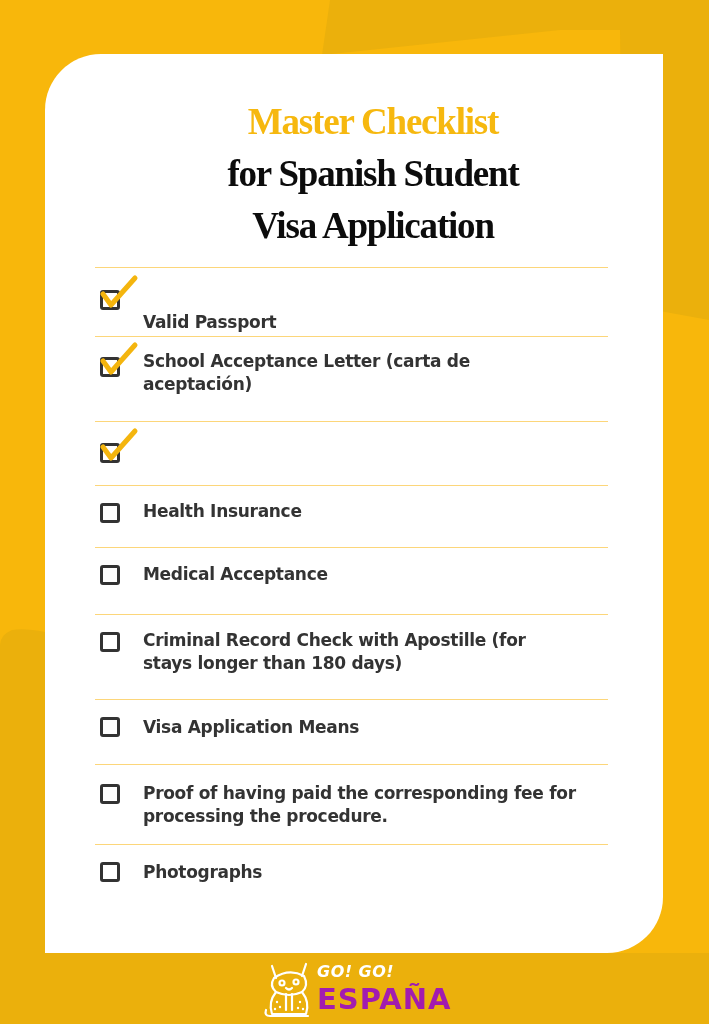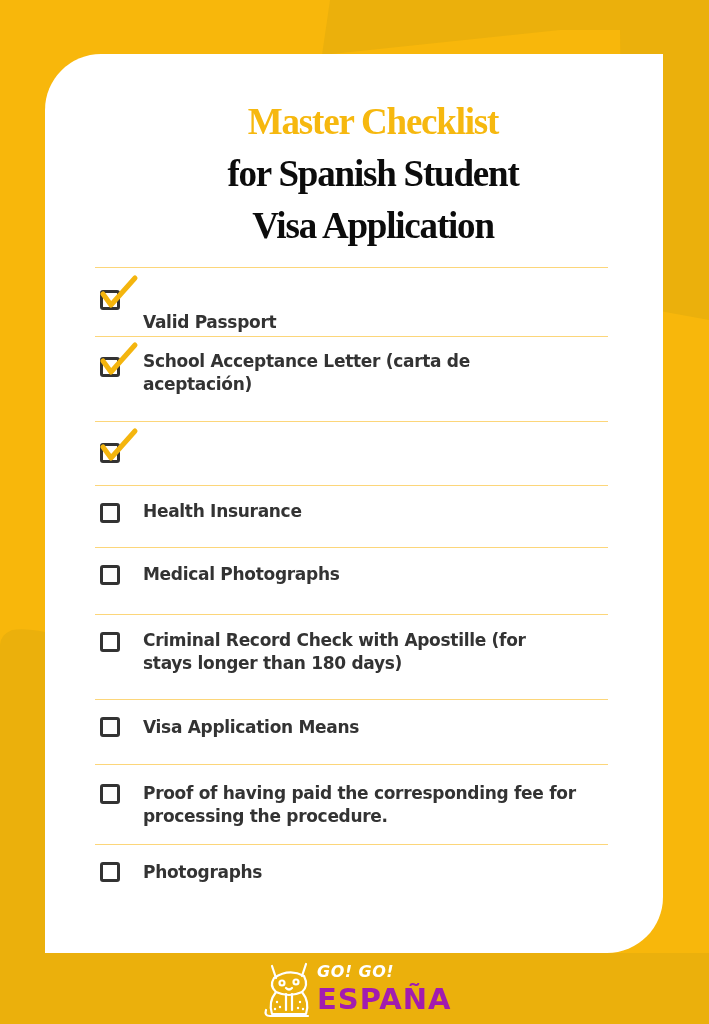--- a/index.html
+++ b/index.html
@@ -92,21 +92,21 @@
       </svg>
     </div>
 
     <div class="item" style="height:62px;">
       <div class="box" style="top:17px;"></div>
       <span class="label" style="top:14px;">Health Insurance</span>
     </div>
 
     <div class="item" style="height:67px;">
       <div class="box" style="top:17px;"></div>
-      <span class="label" style="top:15px;">Medical Photographs</span>
+      <span class="label" style="top:15px;">Medical Acceptance</span>
     </div>
 
     <div class="item" style="height:85px;">
       <div class="box" style="top:17px;"></div>
       <span class="label" style="top:14px; width:430px;">Criminal Record Check with Apostille (for stays longer than 180 days)</span>
     </div>
 
     <div class="item" style="height:65px;">
       <div class="box" style="top:17px;"></div>
       <span class="label" style="top:16px;">Visa Application Means</span>

